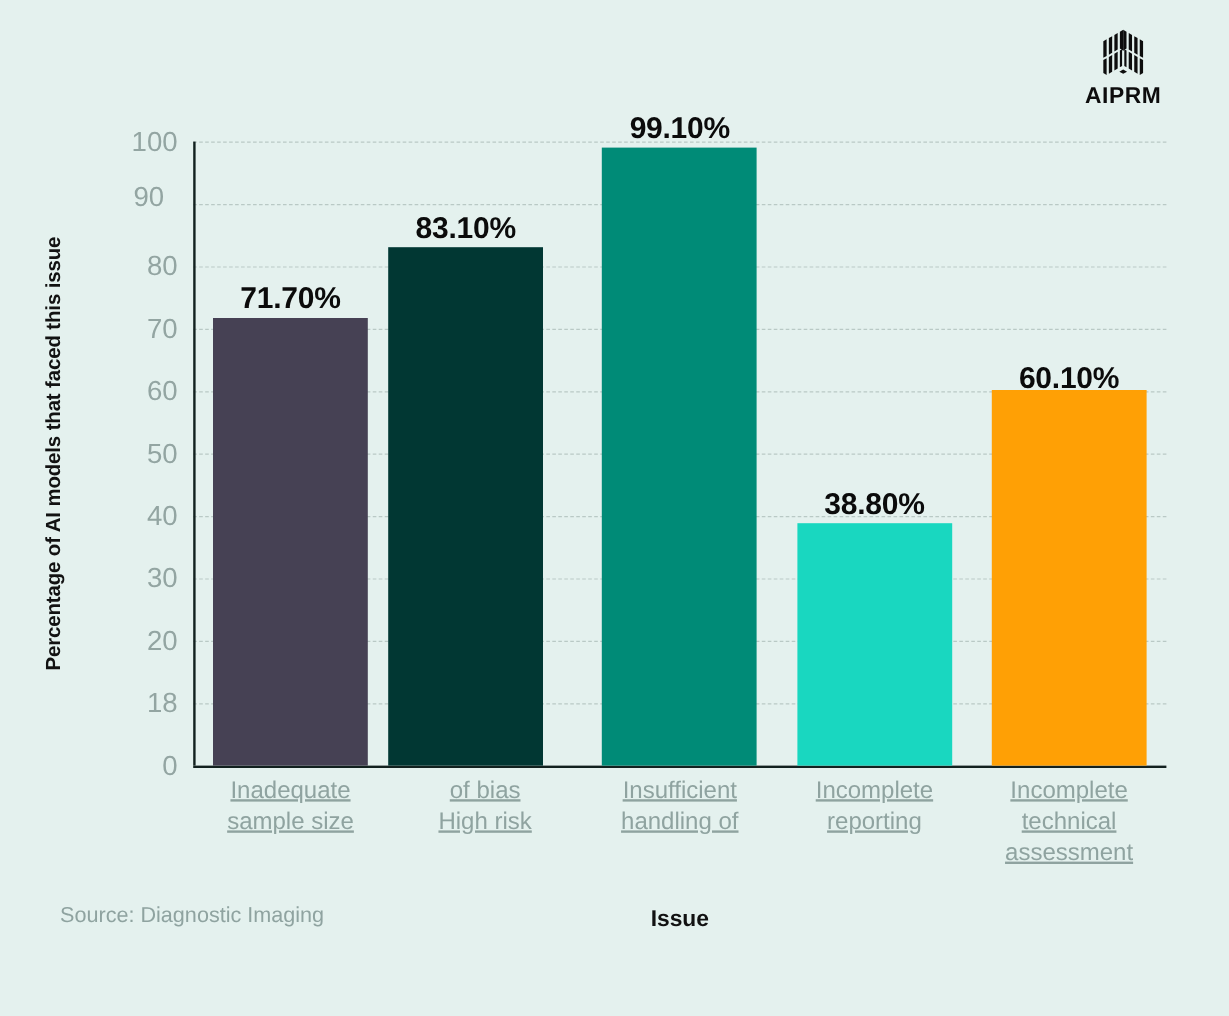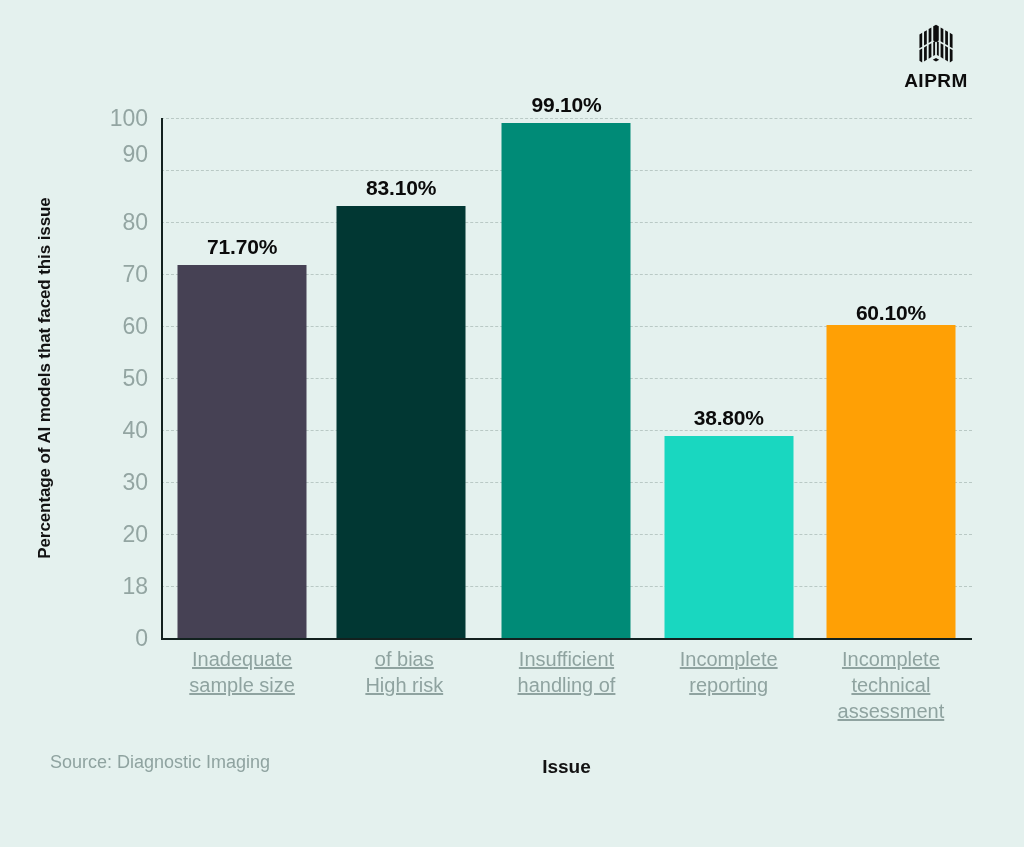--- a/index.html
+++ b/index.html
@@ -133,21 +133,21 @@
     bottom: 0;
     left: 50%;
     transform: translateX(-50%);
     width: 129px;
   }
   .bar-value {
     position: absolute;
     left: 50%;
     transform: translateX(-50%);
     white-space: nowrap;
-    font-size: 21px;
+    font-size: 25px;
     font-weight: 700;
     color: #0b0b0b;
     letter-spacing: -0.2px;
   }
 
   
   #xticks {
     position: absolute;
     left: 161px;
     top: 646px;
@@ -224,21 +224,21 @@
   <div id="ytick-wrap">
       <div class="ytick" style="top: 520px;">0</div>
       <div class="ytick" style="top: 468px;">18</div>
       <div class="ytick" style="top: 416px;">20</div>
       <div class="ytick" style="top: 364px;">30</div>
       <div class="ytick" style="top: 312px;">40</div>
       <div class="ytick" style="top: 260px;">50</div>
       <div class="ytick" style="top: 208px;">60</div>
       <div class="ytick" style="top: 156px;">70</div>
       <div class="ytick" style="top: 104px;">80</div>
-      <div class="ytick" style="top: 36px;">90</div>
+      <div class="ytick" style="top: 46px; text-align: center;">90</div>
       <div class="ytick" style="top: 0px;">100</div>
     </div>
 
   <div id="plot">
     <div id="gridlines">
         <div class="gridline" style="top: 468px;"></div>
         <div class="gridline" style="top: 416px;"></div>
         <div class="gridline" style="top: 364px;"></div>
         <div class="gridline" style="top: 312px;"></div>
         <div class="gridline" style="top: 260px;"></div>
@@ -250,21 +250,21 @@
       </div>
     <div id="axis-y-line"></div>
     <div id="axis-x-line"></div>
   </div>
 
   <div id="bars">
       <div class="bar-slot" style="left: 0px; width: 162.2px;">
         <div class="bar" title="Inadequate sample size: 71.70%" style="height: 372.84px; background: rgb(70, 65, 84);"></div>
         <div class="bar-value" style="top: 117.16px;">71.70%</div>
       </div>
-      <div class="bar-slot" style="left: 159px; width: 162.2px;">
+      <div class="bar-slot" style="left: 146px; width: 162.2px;">
         <div class="bar" title="High risk of bias: 83.10%" style="height: 432.12px; background: rgb(1, 55, 51);"></div>
         <div class="bar-value" style="top: 57.88px;">83.10%</div>
       </div>
       <div class="bar-slot" style="left: 324.4px; width: 162.2px;">
         <div class="bar" title="Insufficient handling of complex data: 99.10%" style="height: 515.32px; background: rgb(0, 139, 119);"></div>
         <div class="bar-value" style="top: -25.32px;">99.10%</div>
       </div>
       <div class="bar-slot" style="left: 486.6px; width: 162.2px;">
         <div class="bar" title="Incomplete reporting: 38.80%" style="height: 201.76px; background: rgb(25, 215, 192);"></div>
         <div class="bar-value" style="top: 288.24px;">38.80%</div>

